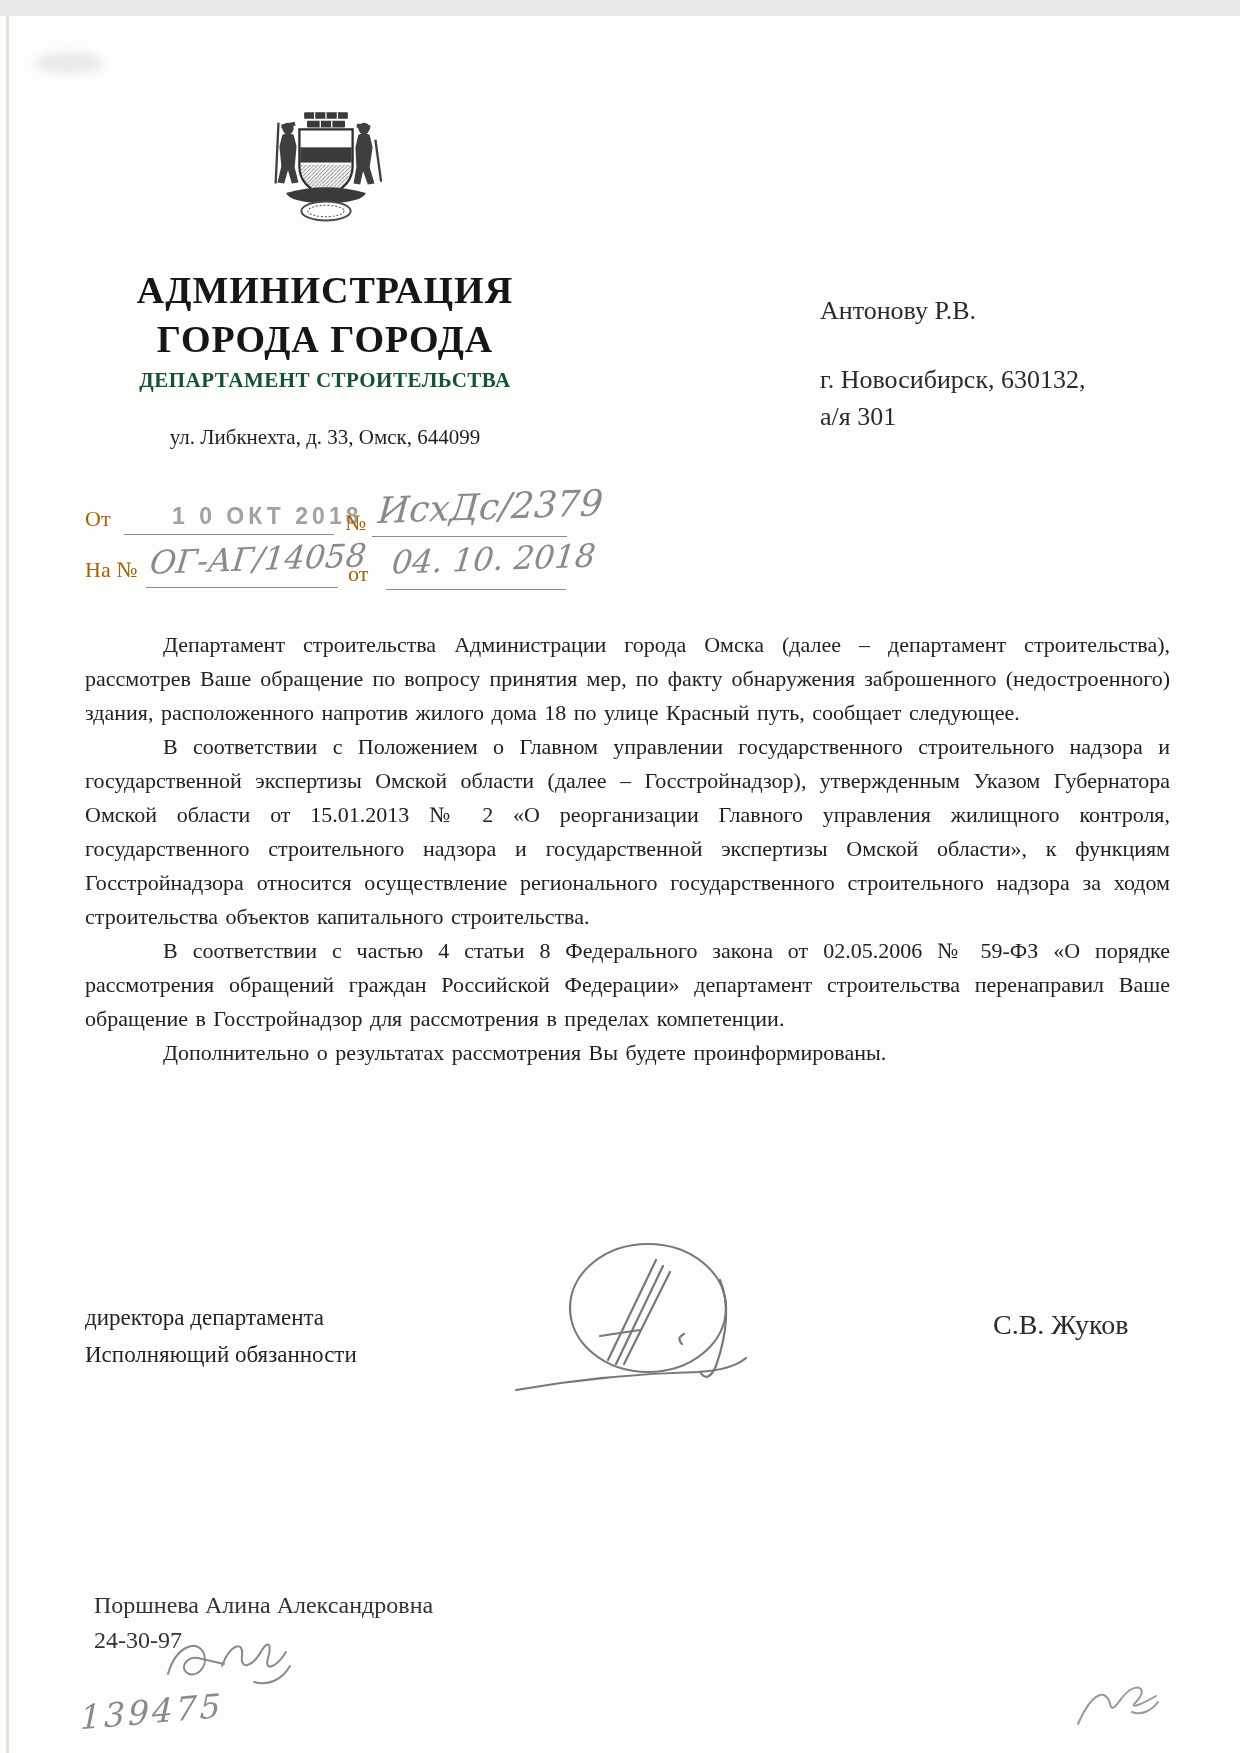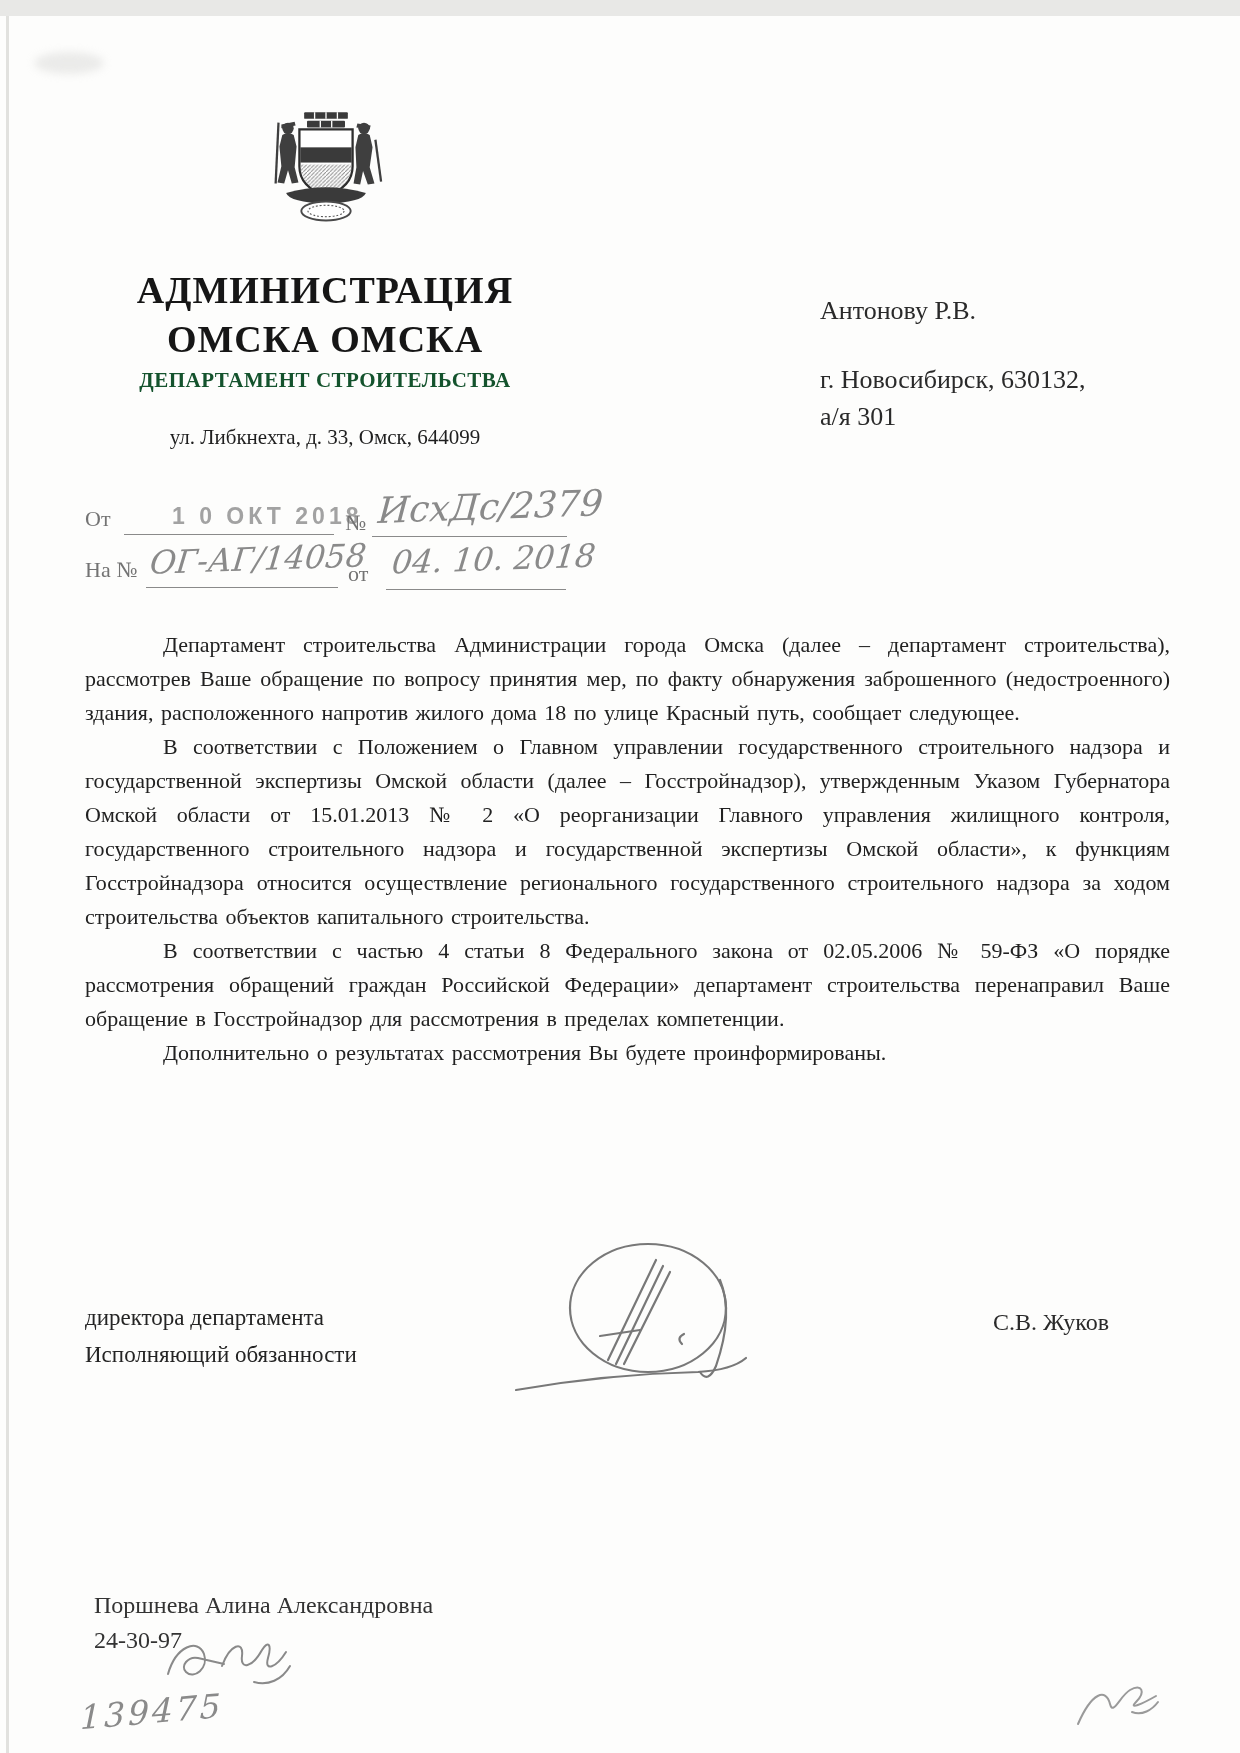--- a/index.html
+++ b/index.html
@@ -21,21 +21,21 @@
   .org1{position:absolute;left:60px;top:252px;width:530px;text-align:center;
         font-size:38px;font-weight:700;letter-spacing:1px;color:#161616;}
   .org2{position:absolute;left:60px;top:301px;width:530px;text-align:center;
         font-size:38px;font-weight:700;letter-spacing:1px;color:#161616;}
   .dept{position:absolute;left:60px;top:352px;width:530px;text-align:center;
         font-size:21px;font-weight:700;letter-spacing:.5px;color:#14532d;}
   .addr{position:absolute;left:60px;top:409px;width:530px;text-align:center;font-size:21px;}
   .contacts{position:absolute;left:40px;top:440px;width:570px;text-align:center;font-size:21px;}
 
   
-  .ref-label{position:absolute;font-size:22px;color:#737373;}
+  .ref-label{position:absolute;font-size:22px;color:#a16207;}
   .u-line{position:absolute;border-bottom:1.5px solid #8a8a8a;}
   .stamp{position:absolute;font-family:"Liberation Sans",sans-serif;font-weight:700;
          font-size:23px;letter-spacing:4px;color:#a2a2a2;}
   .hand{position:absolute;font-family:"DejaVu Serif",serif;font-style:italic;
         color:#8a8a8a;white-space:nowrap;}
   .hand-big{font-size:36px;transform:rotate(-2deg) skewX(-6deg);}
   .hand-med{font-size:32px;transform:rotate(-2deg) skewX(-8deg);}
 
   
   .recipient{position:absolute;left:820px;width:400px;font-size:26px;color:#2a2a2a;}
@@ -44,21 +44,21 @@
   .r-addr2{top:386px;}
   .r-email{top:441px;}
 
   
   .body-text{position:absolute;left:85px;top:612px;width:1085px;
              font-size:22px;line-height:34px;text-align:justify;color:#212121;}
   .body-text p{margin:0;text-indent:78px;word-spacing:2px;}
 
   
   .sign-pos{position:absolute;left:85px;top:1283px;font-size:23px;line-height:37px;color:#242424;}
-  .sign-name{position:absolute;left:993px;top:1293px;font-size:24px;color:#2a2a2a;}
+  .sign-name{position:absolute;left:993px;top:1293px;font-size:28px;color:#2a2a2a;}
   .dir-sign{position:absolute;left:488px;top:1222px;width:315px;height:165px;}
 
   
   .exec-name{position:absolute;left:94px;top:1576px;font-size:24px;color:#333;}
   .exec-phone{position:absolute;left:94px;top:1611px;font-size:24px;color:#333;}
   .exec-sign{position:absolute;left:158px;top:1606px;width:160px;height:76px;}
   .reg-num{position:absolute;left:80px;top:1676px;font-size:33px;letter-spacing:3px;
            transform:rotate(-5deg) skewX(-6deg);}
   .corner-sign{position:absolute;left:1072px;top:1662px;width:92px;height:58px;}
 </style>
@@ -104,21 +104,21 @@
       <path d="M114,25 q6,-4 12,0 l3,13 l-3,21 l5,17 l-7,1 l-5,-14 l-3,14 l-7,-1 l3,-17 l-1,-21 z"></path>
       <line x1="132" y1="30" x2="138" y2="74" stroke="#3f3f3f" stroke-width="2.4"></line>
     </g>
 
     <path d="M38,86 Q80,74 122,86 Q118,96 80,97 Q42,96 38,86 Z" fill="#3a3a3a"></path>
     <ellipse cx="80" cy="105" rx="26" ry="10" fill="#ffffff" stroke="#4a4a4a" stroke-width="2"></ellipse>
     <ellipse cx="80" cy="105" rx="19" ry="6" fill="none" stroke="#5c5c5c" stroke-width="1.2" stroke-dasharray="2 2"></ellipse>
   </svg>
 
   <div class="org1">АДМИНИСТРАЦИЯ</div>
-  <div class="org2">ОМСКА ОМСКА</div>
+  <div class="org2">ГОРОДА ГОРОДА</div>
   <div class="dept">ДЕПАРТАМЕНТ СТРОИТЕЛЬСТВА</div>
   <div class="addr">ул. Либкнехта, д. 33, Омск, 644099</div>
 
   <span class="ref-label" style="left:85px;top:490px;">От</span>
   <span class="stamp" style="left:172px;top:487px;">1 0 ОКТ 2018</span>
   <div class="u-line" style="left:124px;top:490px;width:210px;height:28px;"></div>
   <span class="ref-label" style="left:345px;top:494px;">№</span>
   <span class="hand hand-big" style="left:378px;top:470px;">ИсхДс/2379</span>
   <div class="u-line" style="left:372px;top:492px;width:195px;height:28px;"></div>
 

